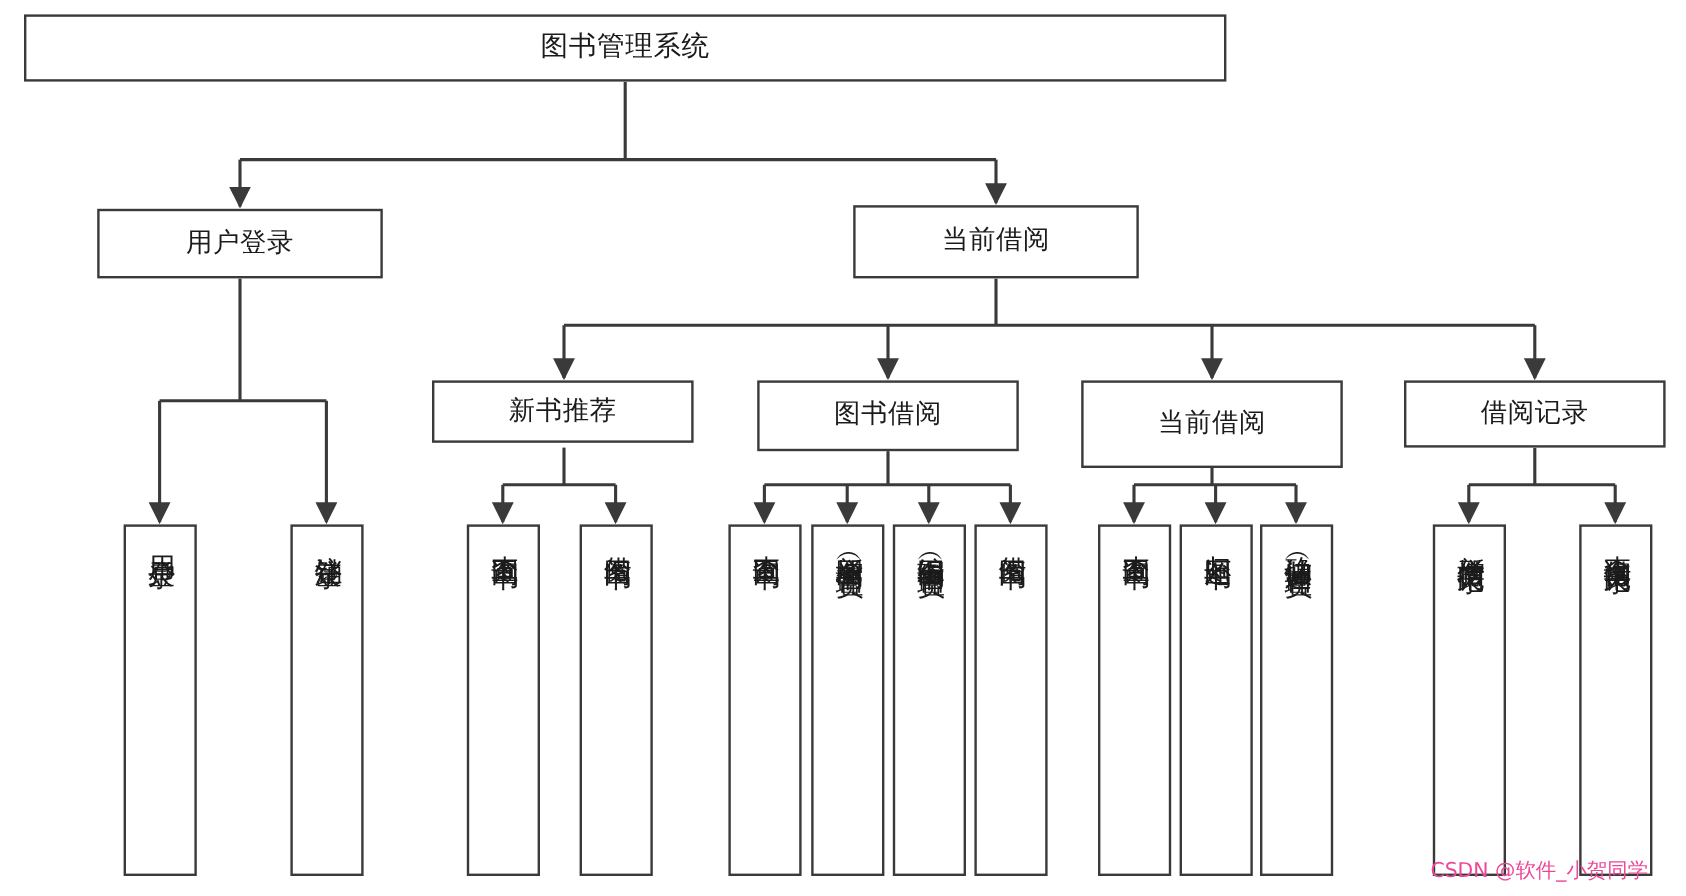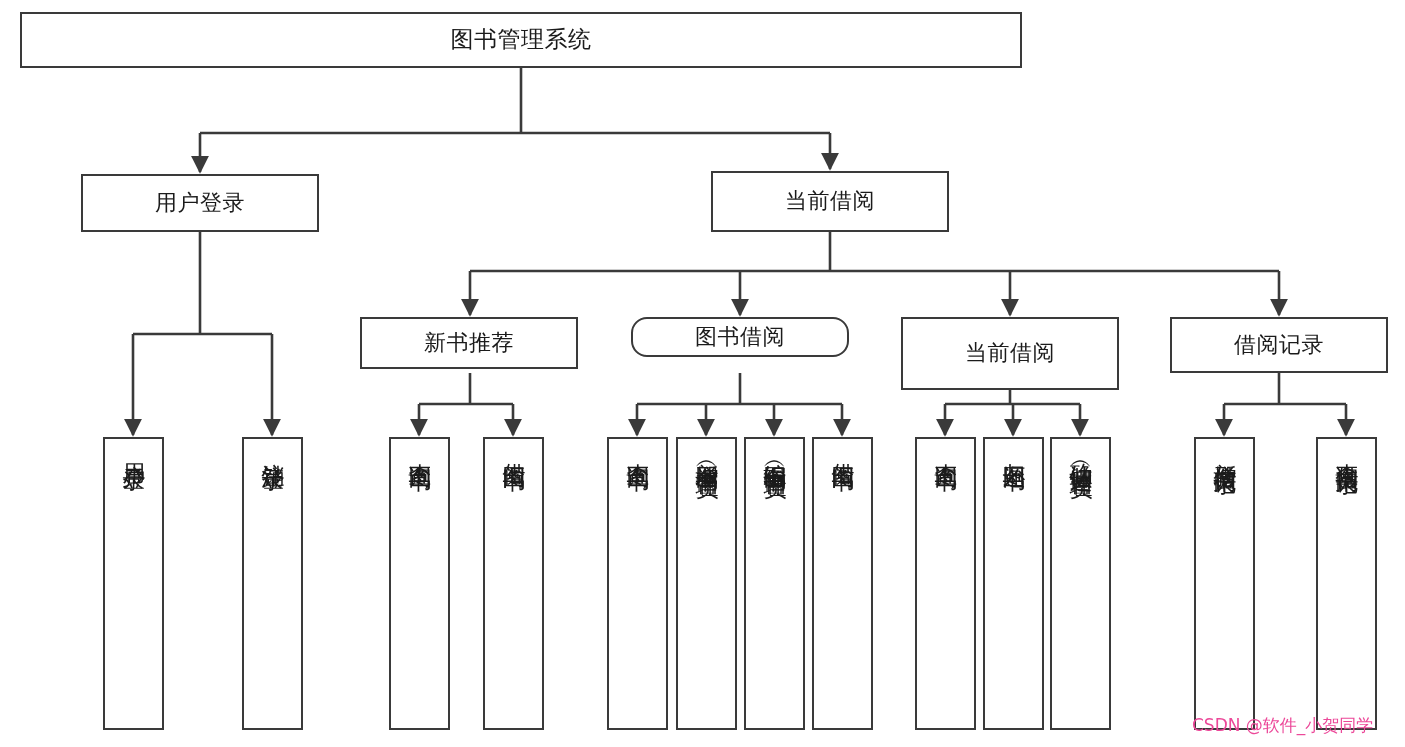--- a/index.html
+++ b/index.html
@@ -128,21 +128,21 @@
   <div class="node h" style="left: 81px; top: 174px; width: 238px; height: 58px;">
     <span class="label">用户登录</span>
   </div>
   <div class="node h" style="left: 711px; top: 171px; width: 238px; height: 61px;">
     <span class="label">当前借阅</span>
   </div>
 
   <div class="node h" style="left: 360px; top: 317px; width: 218px; height: 52px;">
     <span class="label">新书推荐</span>
   </div>
-  <div class="node h" style="left: 631px; top: 317px; width: 218px; height: 40px; border-radius: 16px;">
+  <div class="node h" style="left: 631px; top: 317px; width: 218px; height: 59px;">
     <span class="label">图书借阅</span>
   </div>
   <div class="node h" style="left: 901px; top: 317px; width: 218px; height: 73px;">
     <span class="label">当前借阅</span>
   </div>
   <div class="node h" style="left: 1170px; top: 317px; width: 218px; height: 56px;">
     <span class="label">借阅记录</span>
   </div>
 
   <div class="node v" style="left: 103px; top: 437px; width: 61px; height: 293px;">

